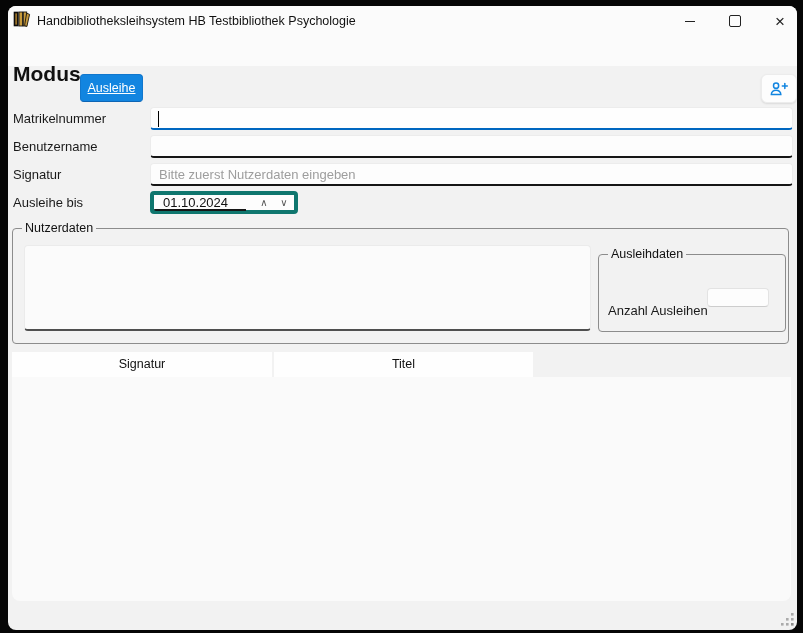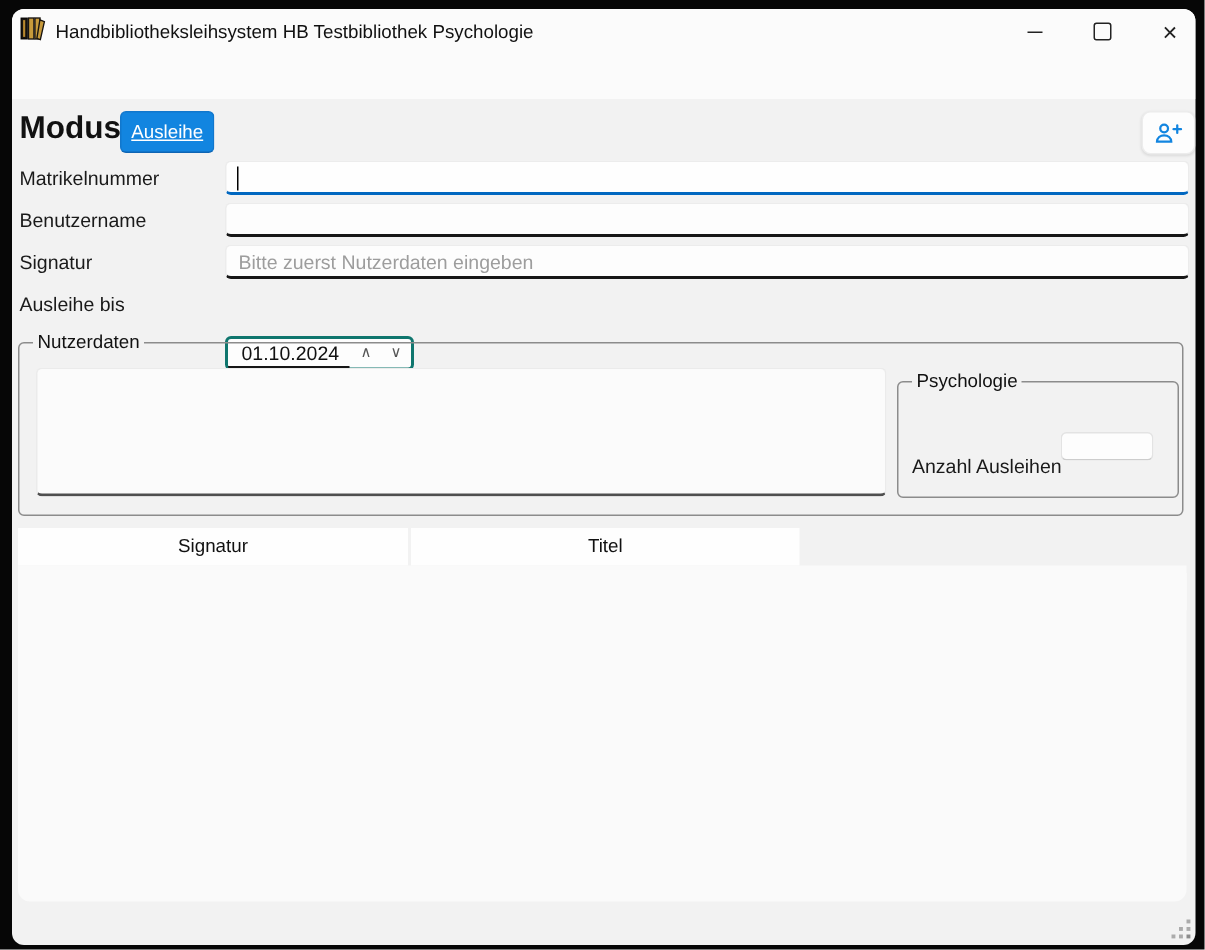--- a/index.html
+++ b/index.html
@@ -21,21 +21,21 @@
   .btn-min{left:665px;} .btn-max{left:710px;} .btn-close{left:755px;}
   .glyph-min{width:10px;height:0;border-top:1.4px solid #222;}
   .glyph-max{width:10px;height:10px;border:1.3px solid #222;border-radius:2px;}
   .glyph-close{font-size:17px;color:#222;line-height:1;}
 
   
   .menubar{position:absolute;left:10px;top:36px;height:22px;display:flex;gap:27px;}
   .menu-item{font-size:13px;line-height:22px;padding:0 2px;color:#1a1a1a;}
 
   
-  .modus-label{position:absolute;left:5px;top:68px;font-size:21px;font-weight:bold;color:#111;}
+  .modus-label{position:absolute;left:5px;top:56px;font-size:21px;font-weight:bold;color:#111;}
   .mode-button{
     position:absolute;left:72px;top:68px;width:61px;height:26px;border-radius:4px;
     background:#1285e0;border:1px solid #1177cd;border-bottom-color:#0e65b4;
     color:#fff;font-size:12.5px;display:flex;align-items:center;justify-content:center;text-decoration:underline;
   }
   .adduser-button{
     position:absolute;left:753px;top:68px;width:34px;height:27px;border-radius:6px;
     background:#fdfdfd;border:1px solid #ececec;box-shadow:0 1px 2px rgba(0,0,0,.10);
     display:flex;align-items:center;justify-content:center;
   }
@@ -47,22 +47,22 @@
     background:#fdfdfd;border:1px solid #ececec;border-bottom:2px solid #161616;border-radius:4px;
   }
   .field input{
     position:absolute;left:0;top:0;width:100%;height:100%;border:none;background:transparent;outline:none;
     font-family:inherit;font-size:13px;color:#1a1a1a;padding:0 8px;box-sizing:border-box;
   }
   .field input::placeholder{color:#9d9d9d;opacity:1;}
   .field.focused{border-bottom:2px solid #0067c0;background:#fefefe;}
   .caret{position:absolute;left:7px;top:3px;width:1.3px;height:16px;background:#000;}
   .datefield{
-    position:absolute;left:142px;top:185px;width:126px;height:23px;box-sizing:border-box;
-    background:#fdfdfd;border:2px solid #0f766e;border-radius:4px;display:flex;align-items:center;margin-top:33px;
+    position:absolute;left:142px;top:185px;width:148px;height:23px;box-sizing:border-box;
+    background:#fdfdfd;border:4px solid #0f766e;border-radius:4px;display:flex;align-items:center;
   }
   .datefield .date-value{flex:1 1 auto;font-size:13px;padding-left:9px;color:#111;}
   .spin{width:20px;text-align:center;font-size:10px;color:#555;line-height:21px;}
   .date-underline{position:absolute;left:0;bottom:-1px;width:66%;height:2px;background:#161616;border-radius:0 0 0 4px;}
 
   
   .groupbox{position:absolute;border:1px solid #8c8c8c;border-radius:4px;box-sizing:border-box;}
   .groupbox .group-title{
     position:absolute;top:-8px;left:9px;background:#f2f2f2;padding:0 3px;font-size:12.5px;color:#111;line-height:14px;white-space:nowrap;
   }
@@ -149,21 +149,21 @@
     <span class="spin">∧</span>
     <span class="spin">∨</span>
     <div class="date-underline"></div>
   </div>
 
   <div class="groupbox" id="group-nutzerdaten">
     <span class="group-title">Nutzerdaten</span>
     <textarea class="user-textarea" readonly="" value="" style=""></textarea>
 
     <div class="groupbox" id="group-ausleihdaten">
-      <span class="group-title">Psychologie</span>
+      <span class="group-title">Ausleihdaten</span>
       <span class="anzahl-label">Anzahl Ausleihen</span>
       <input class="anzahl-input" value="" style="">
     </div>
   </div>
 
   <div class="table-header">
     <div class="th-cell th-0">Signatur</div>
     <div class="th-cell th-1">Titel</div>
     <div class="th-cell th-2">Status</div>
   </div>

